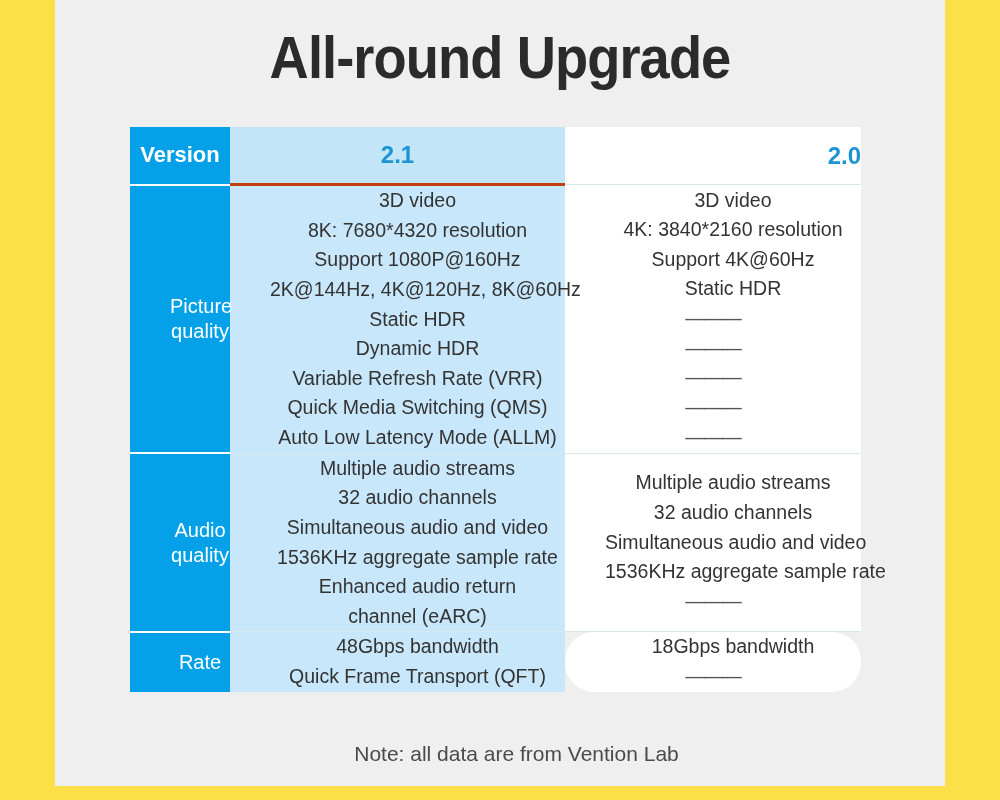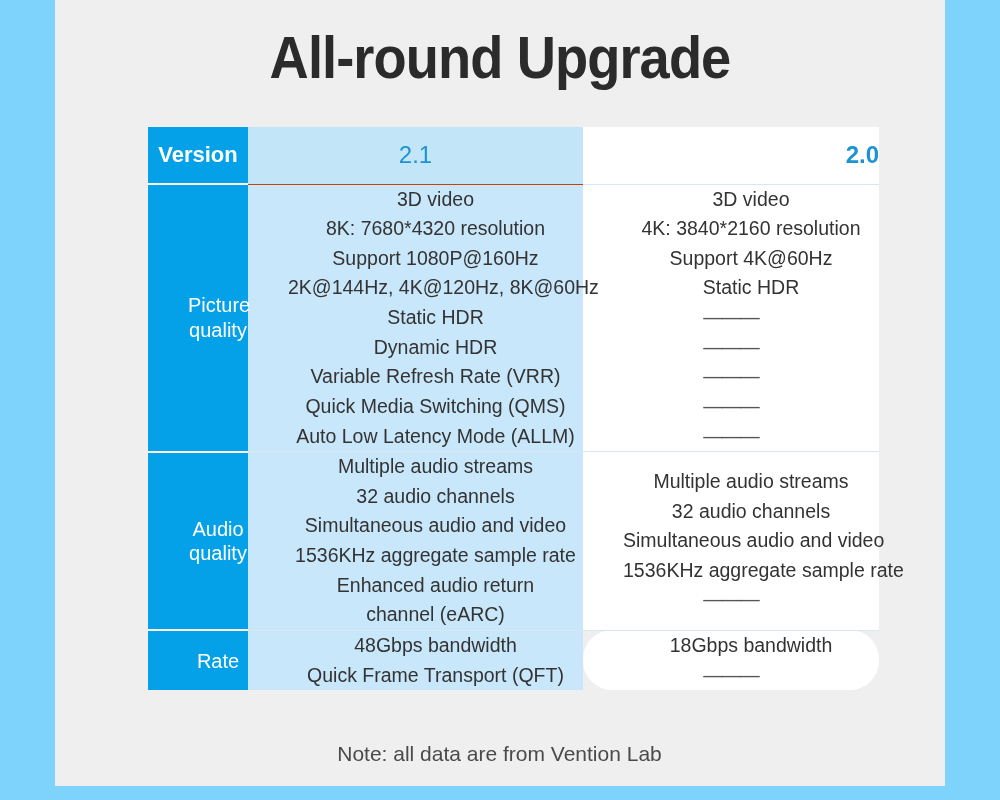--- a/index.html
+++ b/index.html
@@ -9,21 +9,21 @@
     height: 800px;
     background: #ffffff;
     font-family: "Liberation Sans", sans-serif;
     overflow: hidden;
   }
 
   #page {
     position: relative;
     width: 1000px;
     height: 800px;
-    background: #7dd3fc;
+    background: #fde047;
   }
 
   
   #panel {
     position: absolute;
     left: 55px;
     top: 0px;
     width: 890px;
     height: 786px;
     background: #efefef;
@@ -41,21 +41,21 @@
     letter-spacing: -1px;
     color: #2b2b2b;
     transform: scaleX(0.92);
     transform-origin: center center;
     white-space: nowrap;
   }
 
   
   #cmp-table {
     position: absolute;
-    left: 148px;
+    left: 130px;
     top: 127px;
     width: 731px;
     border-collapse: collapse;
     table-layout: fixed;
   }
 
   #cmp-table td {
     padding: 0;
     vertical-align: middle;
   }
@@ -71,24 +71,24 @@
     font-size: 22px;
     font-weight: bold;
     text-align: center;
     height: 56px;
     border-bottom: 2px solid #ffffff;
   }
   .hdr-v21 {
     background: #c2e5f8;
     color: #1c94d2;
     font-size: 24px;
-    font-weight: normal;
+    font-weight: bold;
     text-align: center;
     height: 56px;
-    border-bottom: 1px solid #c2410c;
+    border-bottom: 3px solid #c2410c;
   }
   .hdr-v20 {
     background: #ffffff;
     color: #1c94d2;
     font-size: 24px;
     font-weight: bold;
     text-align: right;
     height: 56px;
     border-bottom: 1px solid #d7e9ee;
   }
@@ -125,21 +125,21 @@
     padding: 9px 4px 9px 4px;
     border-bottom: 1px solid #d7e9ee;
   }
   .v20-cell.last { border-bottom: none; border-radius: 29px; }
 
   .line { display: block; white-space: nowrap; padding-left: 40px; }
   .dash { display: block; color: #555555; letter-spacing: -1px; }
 
   #note {
     position: absolute;
-    left: 134px;
+    left: 151px;
     top: 742px;
     width: 731px;
     text-align: center;
     font-size: 21px;
     color: #4a4a4a;
   }
 </style>
 </head>
 <body>
 

